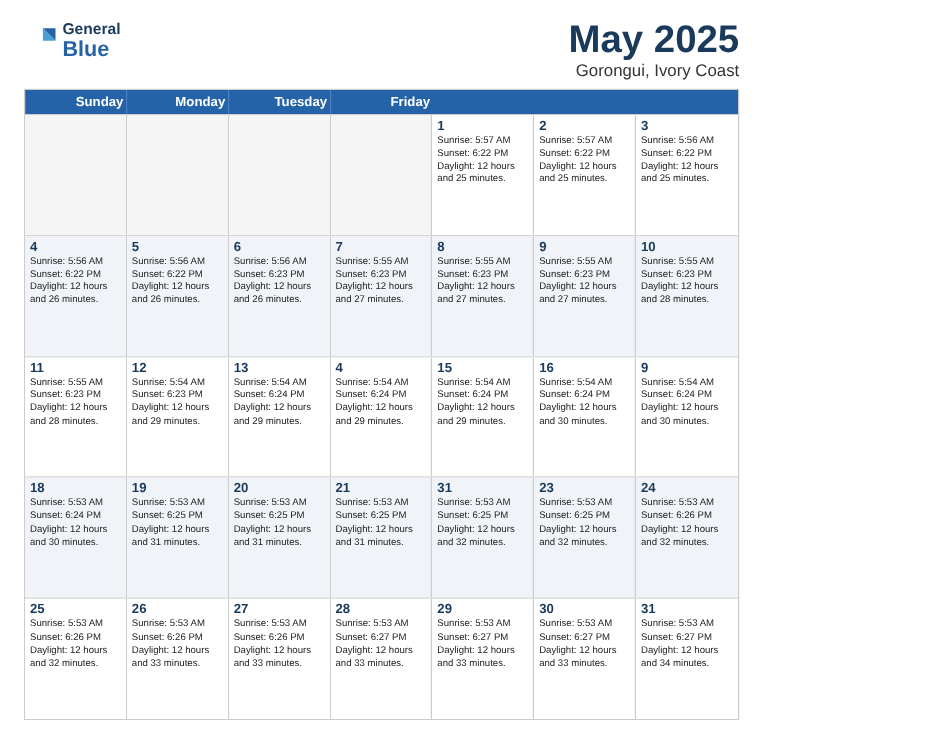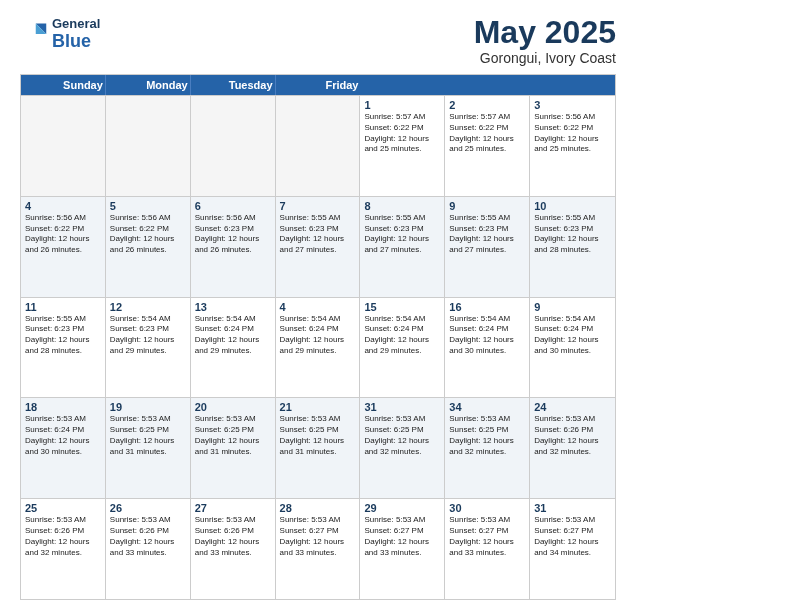--- a/index.html
+++ b/index.html
@@ -291,21 +291,21 @@
 and 31 minutes.</div>
           </div>
           <div class="cal-cell alt-row">
             <span class="day-num">31</span>
             <div class="cell-info" style="white-space: pre-line;">Sunrise: 5:53 AM
 Sunset: 6:25 PM
 Daylight: 12 hours
 and 32 minutes.</div>
           </div>
           <div class="cal-cell alt-row">
-            <span class="day-num">34</span>
+            <span class="day-num">23</span>
             <div class="cell-info" style="white-space: pre-line;">Sunrise: 5:53 AM
 Sunset: 6:25 PM
 Daylight: 12 hours
 and 32 minutes.</div>
           </div>
           <div class="cal-cell alt-row">
             <span class="day-num">24</span>
             <div class="cell-info" style="white-space: pre-line;">Sunrise: 5:53 AM
 Sunset: 6:26 PM
 Daylight: 12 hours

